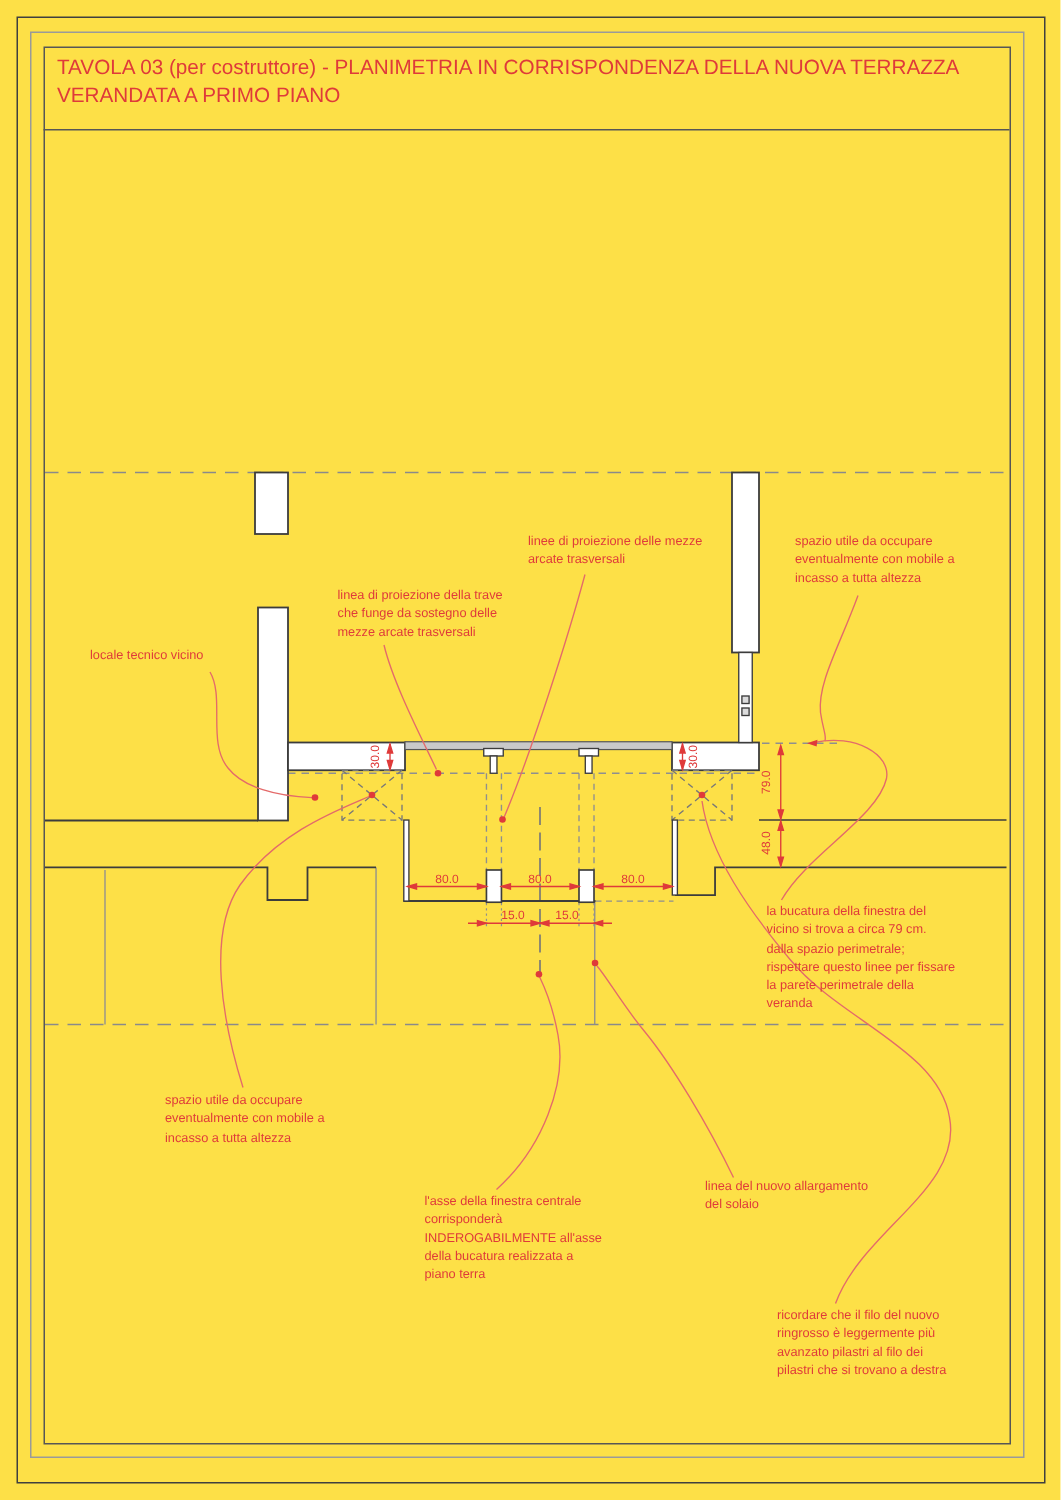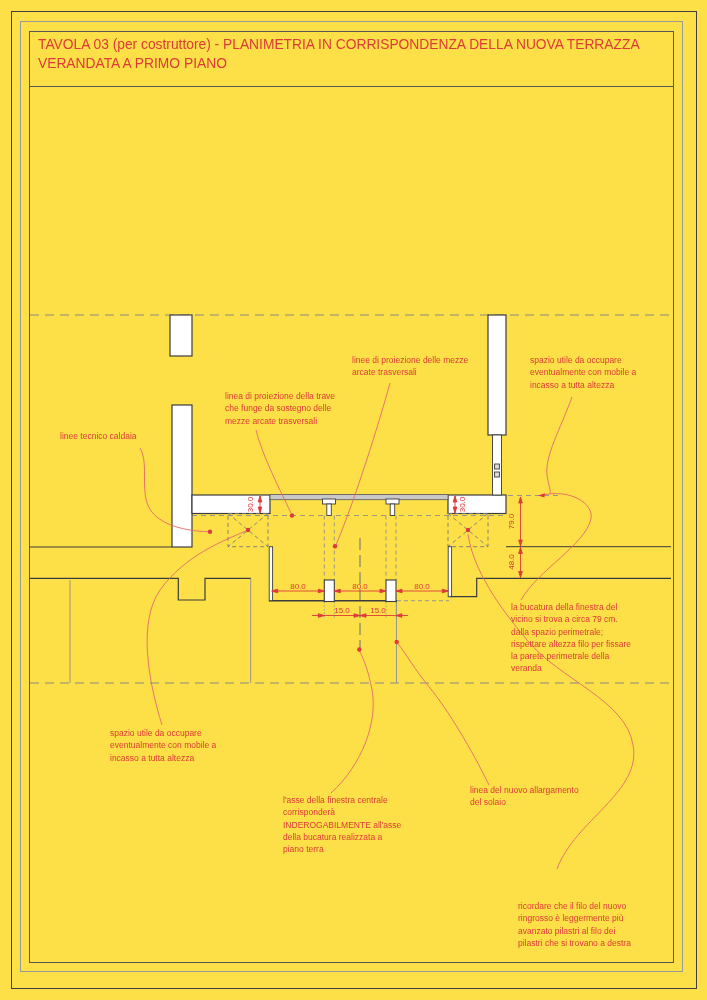--- a/index.html
+++ b/index.html
@@ -170,60 +170,60 @@
       <circle cx="292" cy="515.5" r="2.2"></circle>
       <circle cx="335" cy="546.3" r="2.2"></circle>
       <circle cx="248" cy="530" r="2.2"></circle>
       <circle cx="468" cy="530" r="2.2"></circle>
       <circle cx="359.3" cy="649.5" r="2.2"></circle>
       <circle cx="396.7" cy="642" r="2.2"></circle>
     </g>
   </svg>
 
   <div class="ann" style="left:60px;top:430px">
-      <div>linee tecnico caldaia</div>
+      <div>locale tecnico vicino</div>
     </div>
   <div class="ann" style="left:352px;top:354px">
       <div>linee di proiezione delle mezze</div>
       <div>arcate trasversali</div>
     </div>
   <div class="ann" style="left:225px;top:390px">
       <div>linea di proiezione della trave</div>
       <div>che funge da sostegno delle</div>
       <div>mezze arcate trasversali</div>
     </div>
   <div class="ann" style="left:530px;top:354px">
       <div>spazio utile da occupare</div>
       <div>eventualmente con mobile a</div>
       <div>incasso a tutta altezza</div>
     </div>
   <div class="ann" style="left:511px;top:601px">
       <div>la bucatura della finestra del</div>
       <div>vicino si trova a circa 79 cm.</div>
       <div>dalla spazio perimetrale;</div>
-      <div>rispettare altezza filo per fissare</div>
+      <div>rispettare questo linee per fissare</div>
       <div>la parete perimetrale della</div>
       <div>veranda</div>
     </div>
   <div class="ann" style="left:110px;top:727px">
       <div>spazio utile da occupare</div>
       <div>eventualmente con mobile a</div>
       <div>incasso a tutta altezza</div>
     </div>
   <div class="ann" style="left:283px;top:794px">
       <div>l'asse della finestra centrale</div>
       <div>corrisponderà</div>
       <div>INDEROGABILMENTE all'asse</div>
       <div>della bucatura realizzata a</div>
       <div>piano terra</div>
     </div>
   <div class="ann" style="left:470px;top:784px">
       <div>linea del nuovo allargamento</div>
       <div>del solaio</div>
     </div>
-  <div class="ann" style="left:518px;top:900px">
+  <div class="ann" style="left:518px;top:870px">
       <div>ricordare che il filo del nuovo</div>
       <div>ringrosso è leggermente più</div>
       <div>avanzato pilastri al filo dei</div>
       <div>pilastri che si trovano a destra</div>
     </div>
 
 </div>
 
 </body></html>

